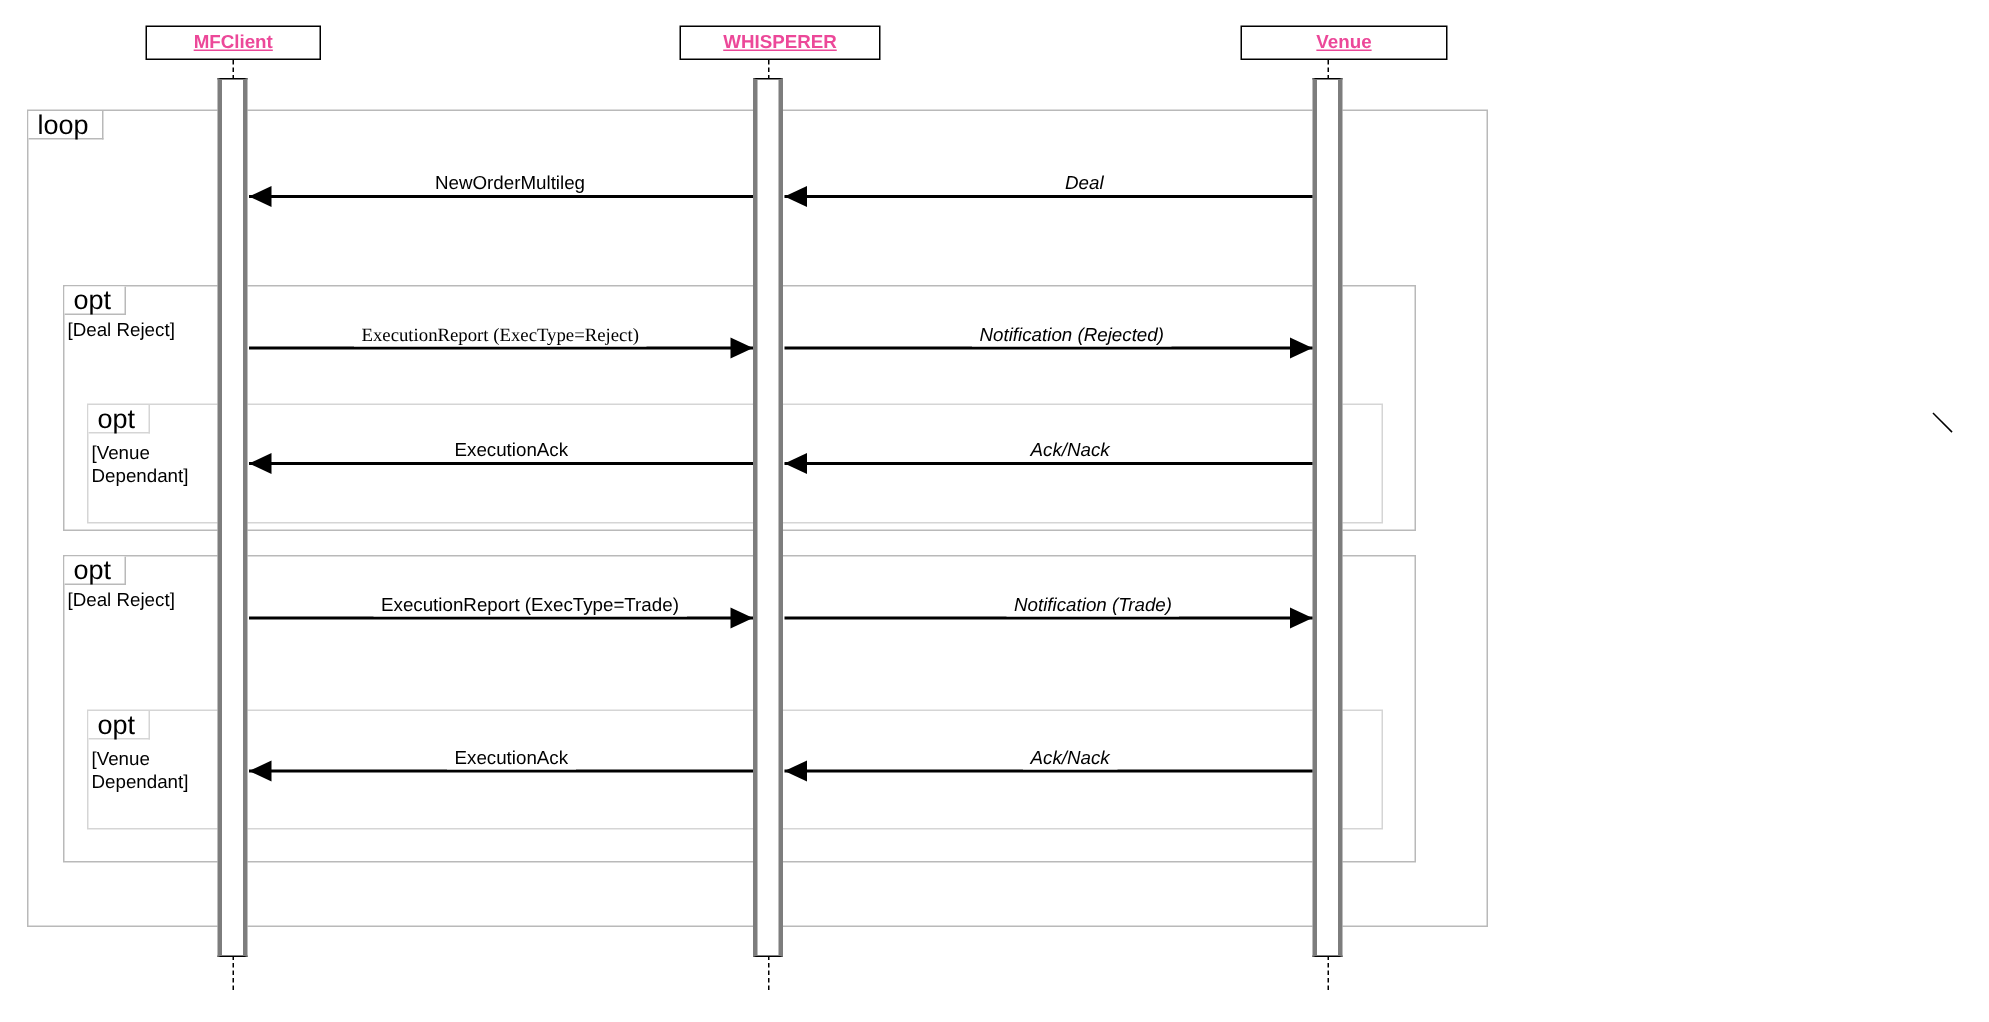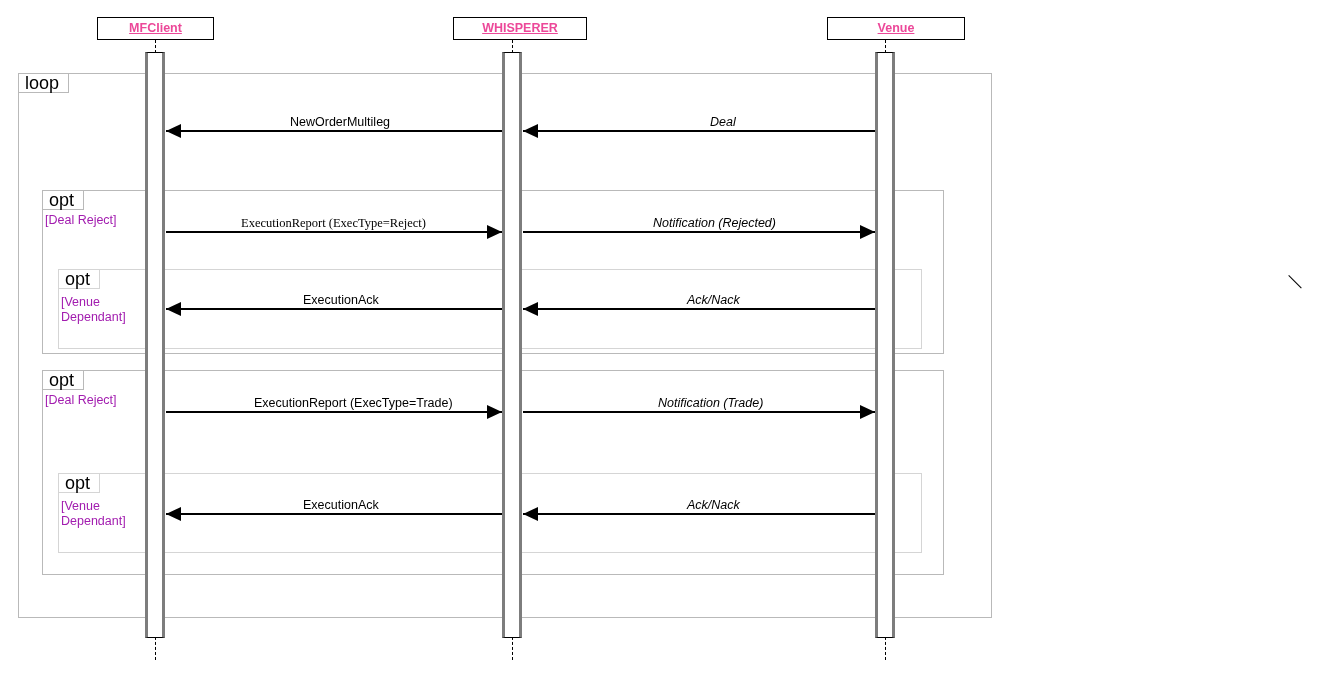--- a/index.html
+++ b/index.html
@@ -78,21 +78,21 @@
     color: #000;
     padding: 1px 9px 1px 6px;
     line-height: 16px;
     height: 19px;
     z-index: 5;
   }
   .frag-tab.nested { border-color: #d5d5d5; }
   .frag-guard {
     position: absolute;
     font-size: 12.5px;
-    color: #a21caf;
+    color: #000000;
     line-height: 15px;
     white-space: pre-line;
     z-index: 5;
   }
 
   
   .msg {
     position: absolute;
     height: 0;
     border-top: 2.6px solid #000;
@@ -216,21 +216,21 @@
   <div class="msg" style="left:523px; top:308px; width:352px;"></div>
   <div class="arrow left" style="left:523px; top:302px;"></div>
   <div class="msg-label italic" style="left:682px; top:293px;">Ack/Nack</div>
 
   <div class="msg" style="left:166px; top:411px; width:336px;"></div>
   <div class="arrow right" style="left:487px; top:405px;"></div>
   <div class="msg-label" style="left:249px; top:396px;">ExecutionReport (ExecType=Trade)</div>
 
   <div class="msg" style="left:523px; top:411px; width:352px;"></div>
   <div class="arrow right" style="left:860px; top:405px;"></div>
-  <div class="msg-label italic" style="left:653px; top:396px;">Notification (Trade)</div>
+  <div class="msg-label italic" style="left:671px; top:396px;">Notification (Trade)</div>
 
   <div class="msg" style="left:166px; top:513px; width:336px;"></div>
   <div class="arrow left" style="left:166px; top:507px;"></div>
   <div class="msg-label" style="left:298px; top:498px;">ExecutionAck</div>
 
   <div class="msg" style="left:523px; top:513px; width:352px;"></div>
   <div class="arrow left" style="left:523px; top:507px;"></div>
   <div class="msg-label italic" style="left:682px; top:498px;">Ack/Nack</div>
 
   <div class="note-fold" style="left:1289px; top:275px;"></div>

